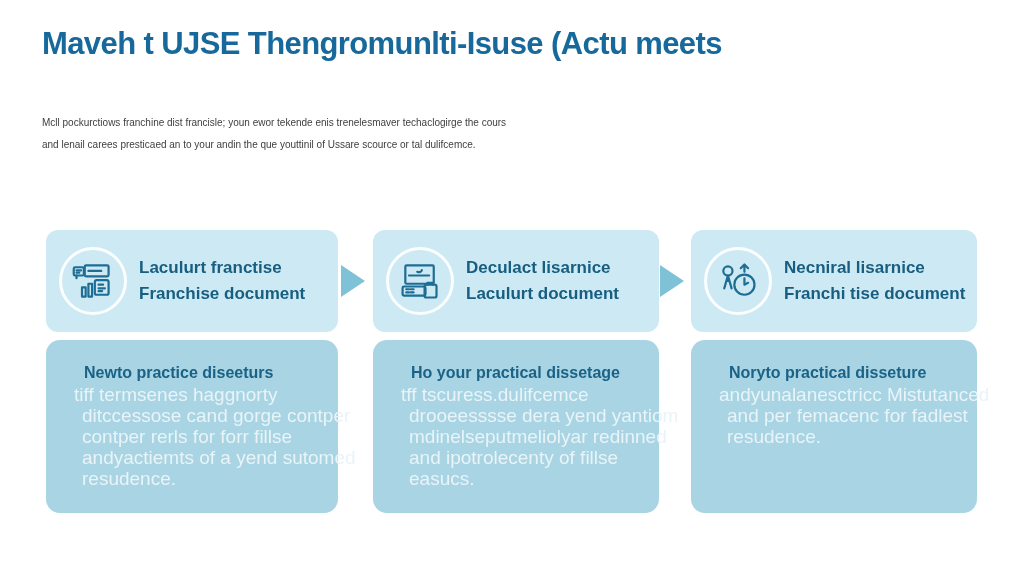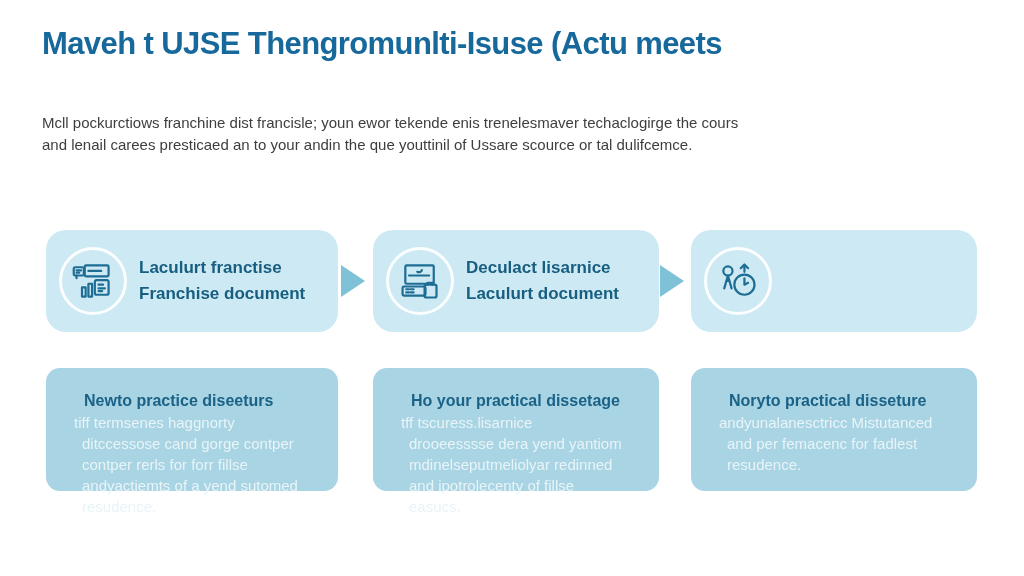--- a/index.html
+++ b/index.html
@@ -6,46 +6,46 @@
   .canvas {
     position:relative; width:1024px; height:576px; background:#ffffff;
     font-family:"Liberation Sans", sans-serif; overflow:hidden;
   }
   .main-title {
     position:absolute; left:42px; top:26px; width:900px;
     font-size:31px; font-weight:700; color:#17699c; letter-spacing:-0.6px;
   }
   .subtitle {
     position:absolute; left:42px; top:112px; width:770px;
-    font-size:15px; color:#3e3e3e; line-height:22px;
+    font-size:10px; color:#3e3e3e; line-height:22px;
   }
   .col { position:absolute; top:230px; }
   .col-0 { left:46px;  width:292px; }
   .col-1 { left:373px; width:286px; }
   .col-2 { left:691px; width:286px; }
   .step-card {
-    height:102px; background:#cde9f3; border-radius:20px;
+    height:102px; background:#cde9f3; border-radius:12px;
     display:flex; align-items:center; padding-left:13px; box-sizing:border-box;
   }
   .icon-circle {
     width:62px; height:62px; border-radius:50%;
     border:3px solid rgba(255,255,255,0.92);
     display:flex; align-items:center; justify-content:center; flex:0 0 auto;
   }
   .step-title {
     margin-left:12px; font-size:17px; font-weight:700; color:#175e80; line-height:26px;
   }
   .detail-card {
-    margin-top:36px; height:123px; background:#a9d4e3; border-radius:14px;
+    margin-top:8px; height:173px; background:#a9d4e3; border-radius:14px;
     padding:24px 18px 0 28px; box-sizing:border-box;
   }
   .detail-title {
     font-size:16px; font-weight:700; color:#1b6287; margin:0 0 2px 10px;
   }
-  .detail-body { font-size:15px; color:#e8f4f8; line-height:21px; }
+  .detail-body { font-size:19px; color:#e8f4f8; line-height:21px; }
   .detail-line { white-space:nowrap; }
   .detail-line:nth-child(n+2) { margin-left:8px; }
   .step-arrow {
     position:absolute; width:0; height:0; top:265px;
     border-top:16px solid transparent; border-bottom:16px solid transparent;
     border-left:24px solid #7fc2d8;
   }
   .arrow-0 { left:341px; }
   .arrow-1 { left:660px; }
   svg.glyph { stroke:#1d6d94; fill:none; stroke-width:2.4; stroke-linecap:round; stroke-linejoin:round; }
@@ -108,41 +108,43 @@
         </svg>
       </div>
       <div class="step-title">
         <div>Deculact lisarnice</div>
         <div>Laculurt document</div>
       </div>
     </div>
     <div class="detail-card">
       <div class="detail-title">Ho your practical dissetage</div>
       <div class="detail-body">
-        <div class="detail-line">tff tscuress.lisarnice</div>
+        <div class="detail-line">tff tscuress.dulifcemce</div>
         <div class="detail-line">drooeesssse dera yend yantiom</div>
         <div class="detail-line">mdinelseputmeliolyar redinned</div>
         <div class="detail-line">and ipotrolecenty of fillse</div>
         <div class="detail-line">easucs.</div>
       </div>
     </div>
   </div>
 
   <div class="col col-2">
     <div class="step-card">
       <div class="icon-circle">
         <svg class="glyph" width="44" height="44" viewBox="0 0 48 48">
           <circle cx="13" cy="13" r="5"></circle>
           <path d="M13 18 L9 32 M13 18 L17 32 M13 18 L13 24"></path>
           <circle cx="31" cy="28" r="11"></circle>
           <path d="M31 28 L31 21 M31 28 L35 26"></path>
           <path d="M31 14 L31 6 M27 10 L31 6 L35 10"></path>
         </svg>
       </div>
       <div class="step-title">
+        <div>Necniral lisarnice</div>
+        <div>Franchi tise document</div>
       </div>
     </div>
     <div class="detail-card">
       <div class="detail-title">Noryto practical disseture</div>
       <div class="detail-body">
         <div class="detail-line">andyunalanesctricc Mistutanced</div>
         <div class="detail-line">and per femacenc for fadlest</div>
         <div class="detail-line">resudence.</div>
       </div>
     </div>

